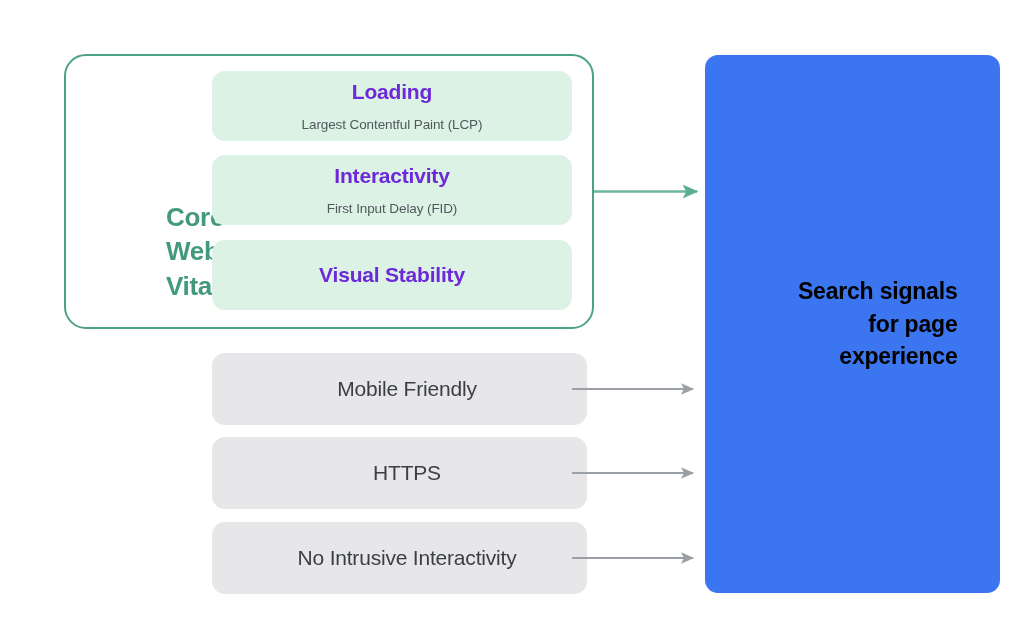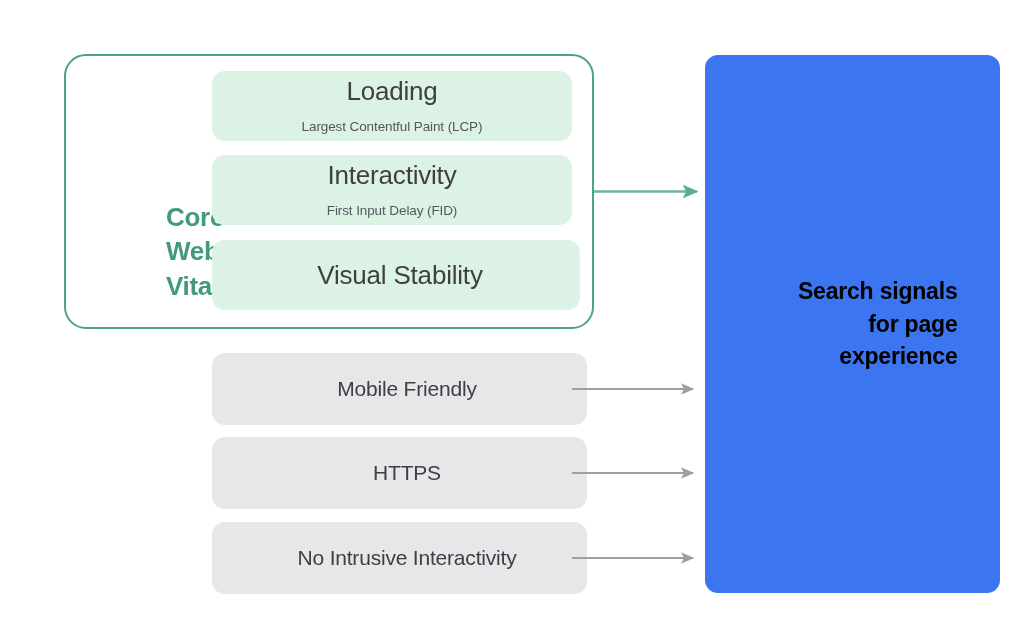--- a/index.html
+++ b/index.html
@@ -59,26 +59,26 @@
     height: 70px;
     background: #dcf2e4;
     border-radius: 13px;
     display: flex;
     flex-direction: column;
     align-items: center;
     justify-content: center;
   }
   .vital-card.c0 { top: 71px; }
   .vital-card.c1 { top: 155px; }
-  .vital-card.c2 { top: 240px; padding-left: 8px; }
+  .vital-card.c2 { top: 240px; }
 
   .vital-title {
-    color: #404040;
-    font-size: 26px;
-    font-weight: normal;
+    color: #6d28d9;
+    font-size: 21px;
+    font-weight: bold;
     letter-spacing: -0.2px;
     line-height: 1.1;
   }
   .vital-sub {
     color: #52585e;
     font-size: 13.5px;
     font-weight: normal;
     margin-top: 15px;
     letter-spacing: -0.1px;
     line-height: 1.1;

